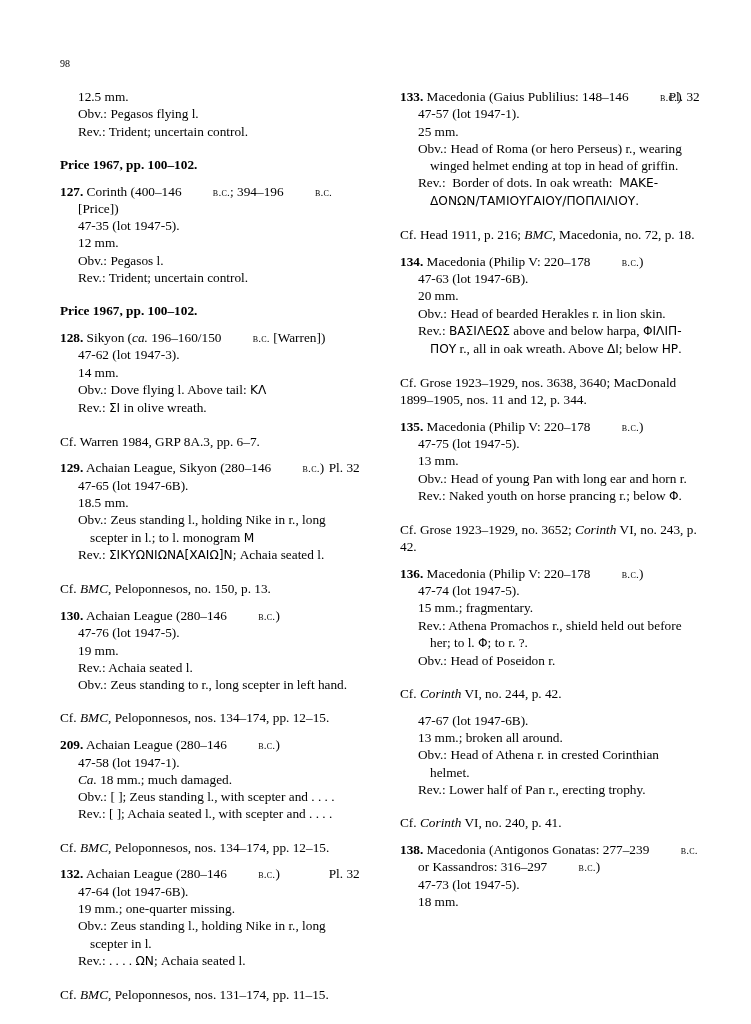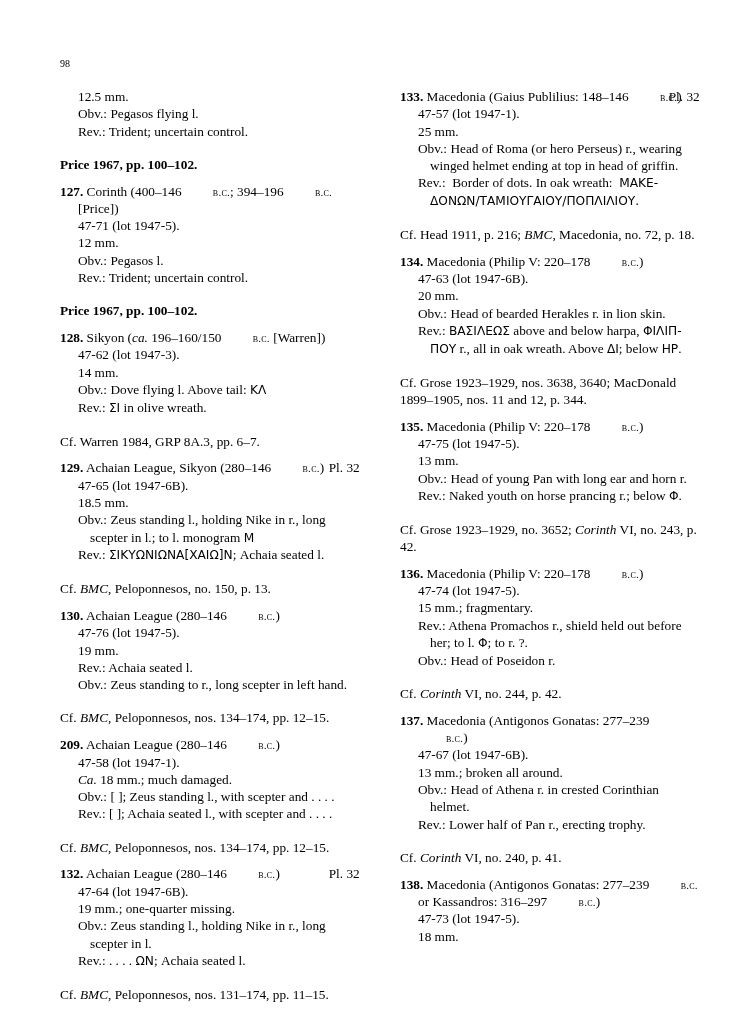--- a/index.html
+++ b/index.html
@@ -126,21 +126,21 @@
         </div>
         <div class="price">Price 1967, pp. 100–102.</div>
       </div>
 
       <div class="entry">
         <div class="entry-head">
           <span class="num">127.</span>
           <span>Corinth (400–146 <span class="sc">b.c.</span>; 394–196 <span class="sc">b.c.</span> [Price])</span>
         </div>
         <div class="lines">
-          <div class="line">47-71 (lot 1947-5).</div>
+          <div class="line">47-35 (lot 1947-5).</div>
           <div class="line">12 mm.</div>
           <div class="line">Obv.: Pegasos l.</div>
           <div class="line">Rev.: Trident; uncertain control.</div>
         </div>
         <div class="price">Price 1967, pp. 100–102.</div>
       </div>
 
       <div class="entry">
         <div class="entry-head">
           <span class="num">128.</span>
@@ -268,24 +268,20 @@
         <div class="lines">
           <div class="line">47-74 (lot 1947-5).</div>
           <div class="line">15 mm.; fragmentary.</div>
           <div class="line">Rev.: Athena Promachos r., shield held out before her; to l. <span class="grk">Φ</span>; to r. ?.</div>
           <div class="line">Obv.: Head of Poseidon r.</div>
         </div>
         <div class="cf">Cf. <span class="it">Corinth</span> VI, no. 244, p. 42.</div>
       </div>
 
       <div class="entry">
-        <div class="entry-head">
-          <span class="num">137.</span>
-          <span>Macedonia (Antigonos Gonatas: 277–239 <span class="sc">b.c.</span>)</span>
-        </div>
         <div class="lines">
           <div class="line">47-67 (lot 1947-6B).</div>
           <div class="line">13 mm.; broken all around.</div>
           <div class="line">Obv.: Head of Athena r. in crested Corinthian helmet.</div>
           <div class="line">Rev.: Lower half of Pan r., erecting trophy.</div>
         </div>
         <div class="cf">Cf. <span class="it">Corinth</span> VI, no. 240, p. 41.</div>
       </div>
 
       <div class="entry">

